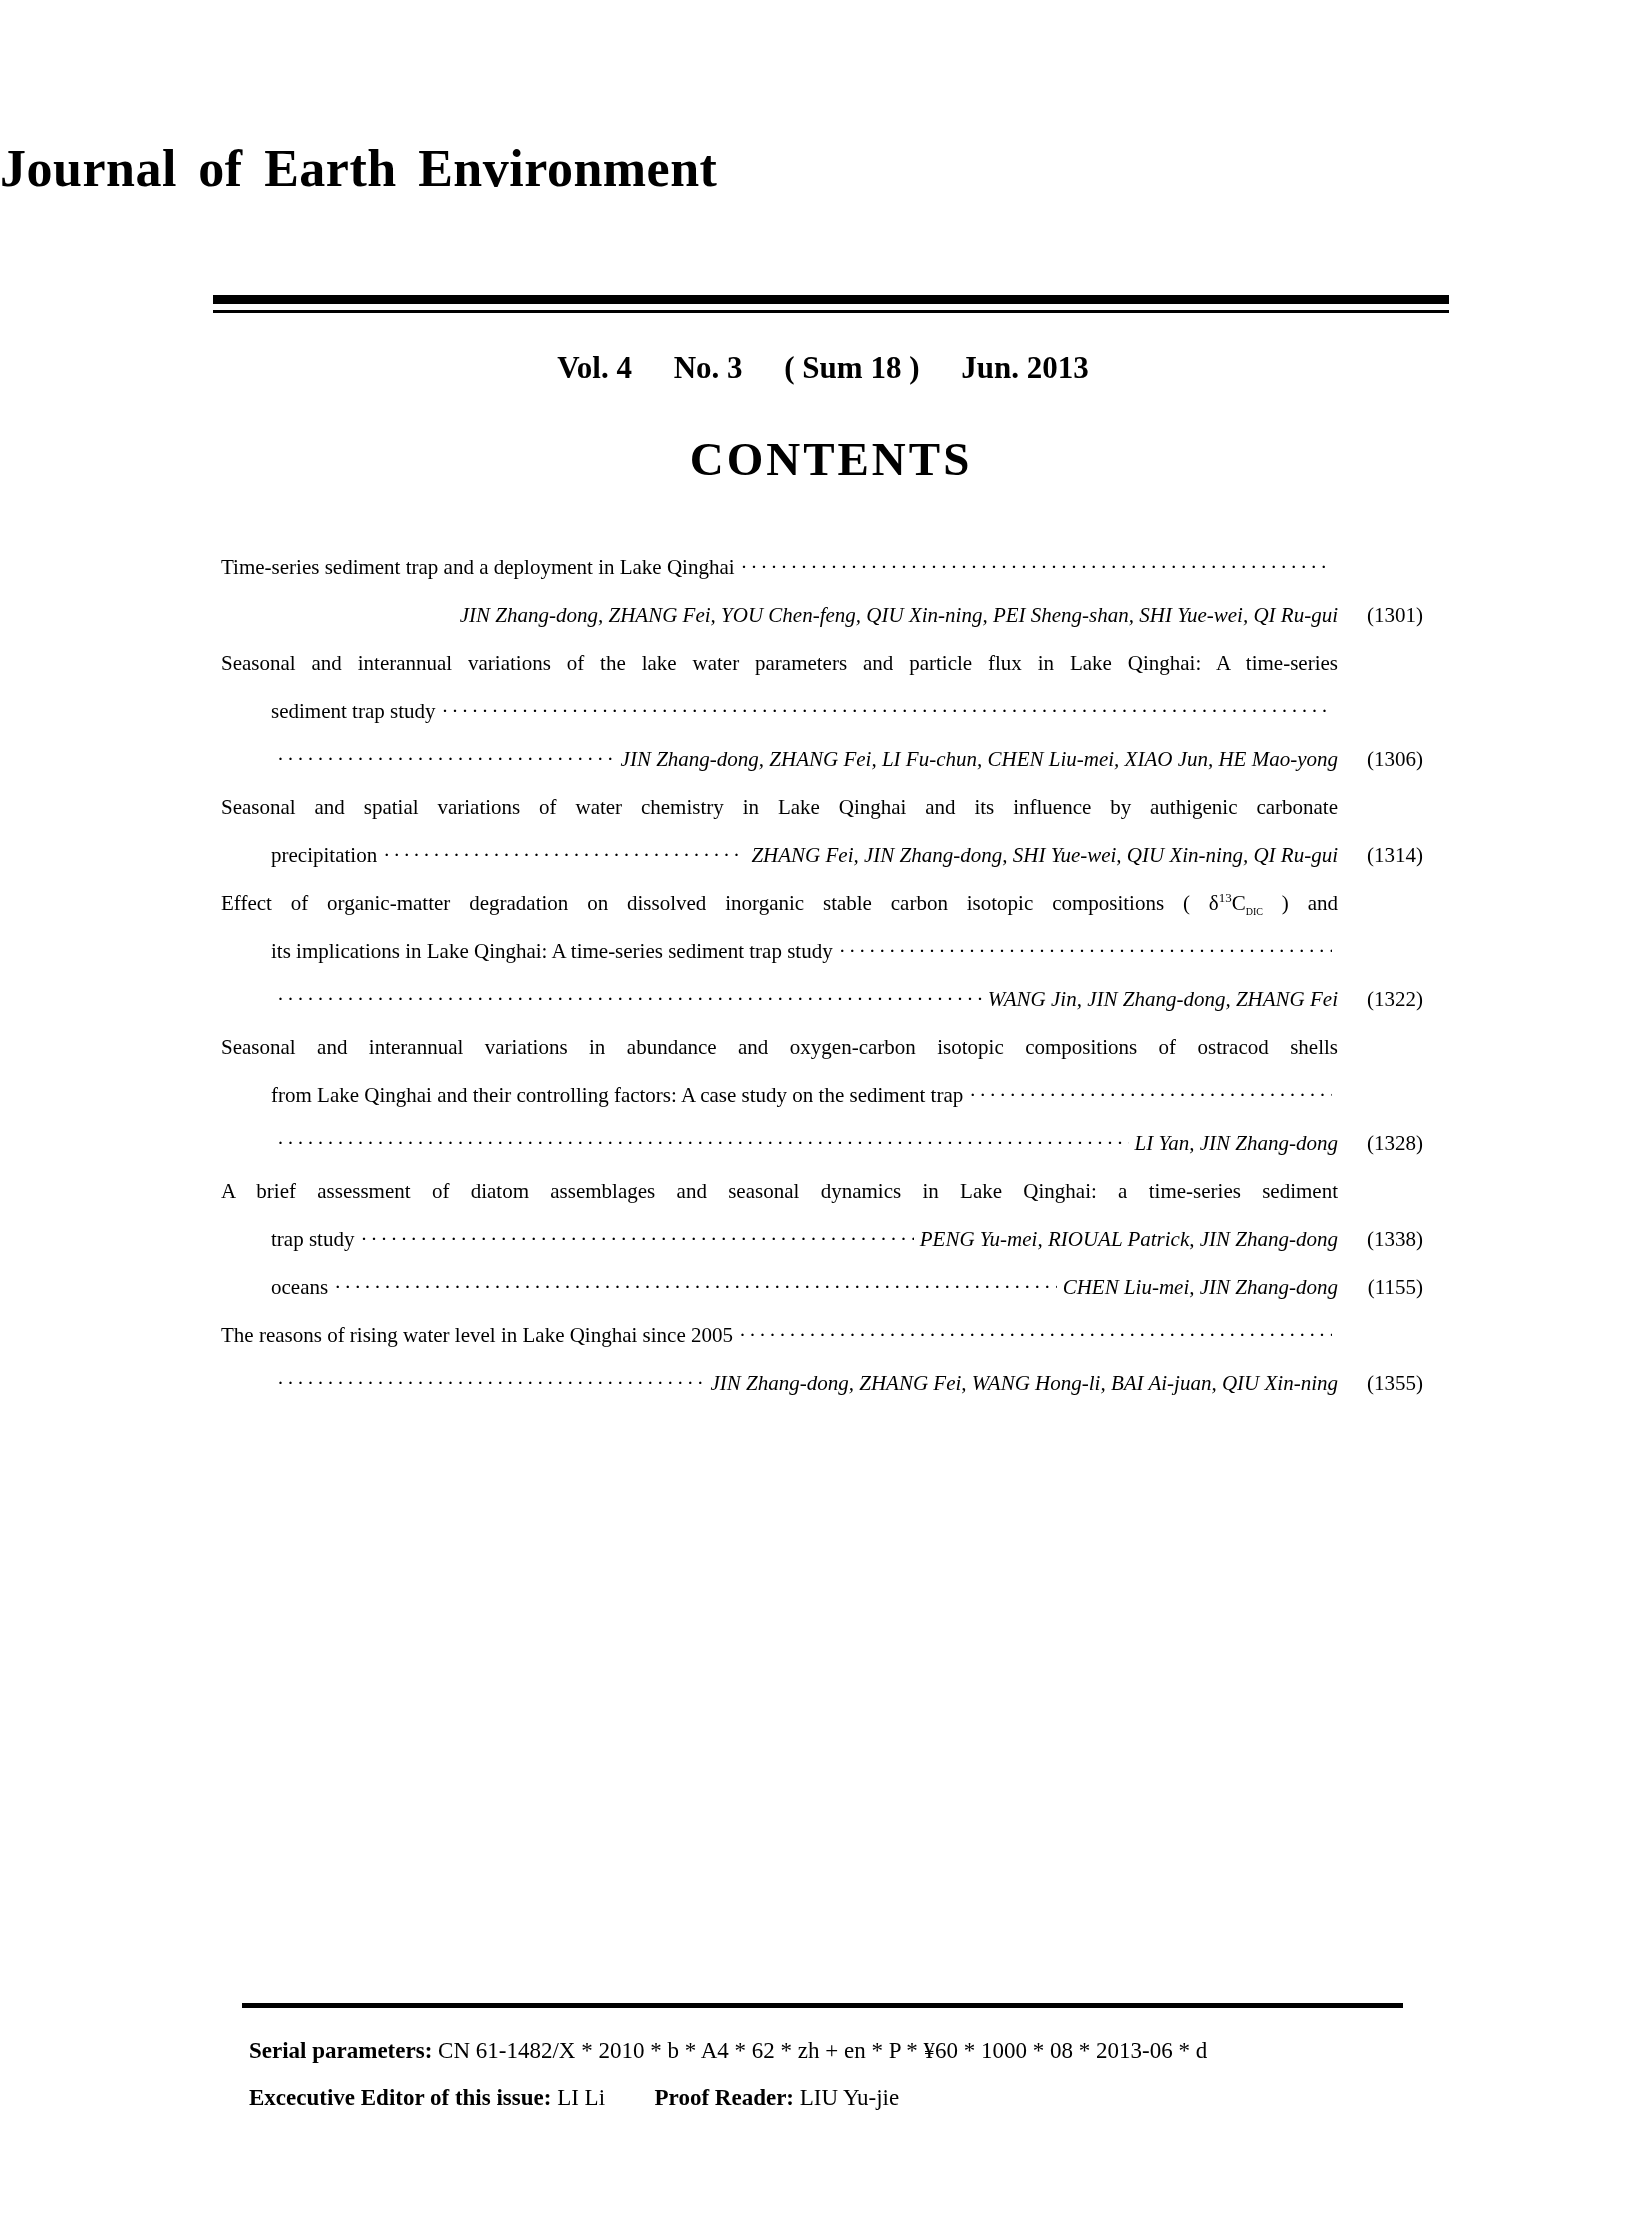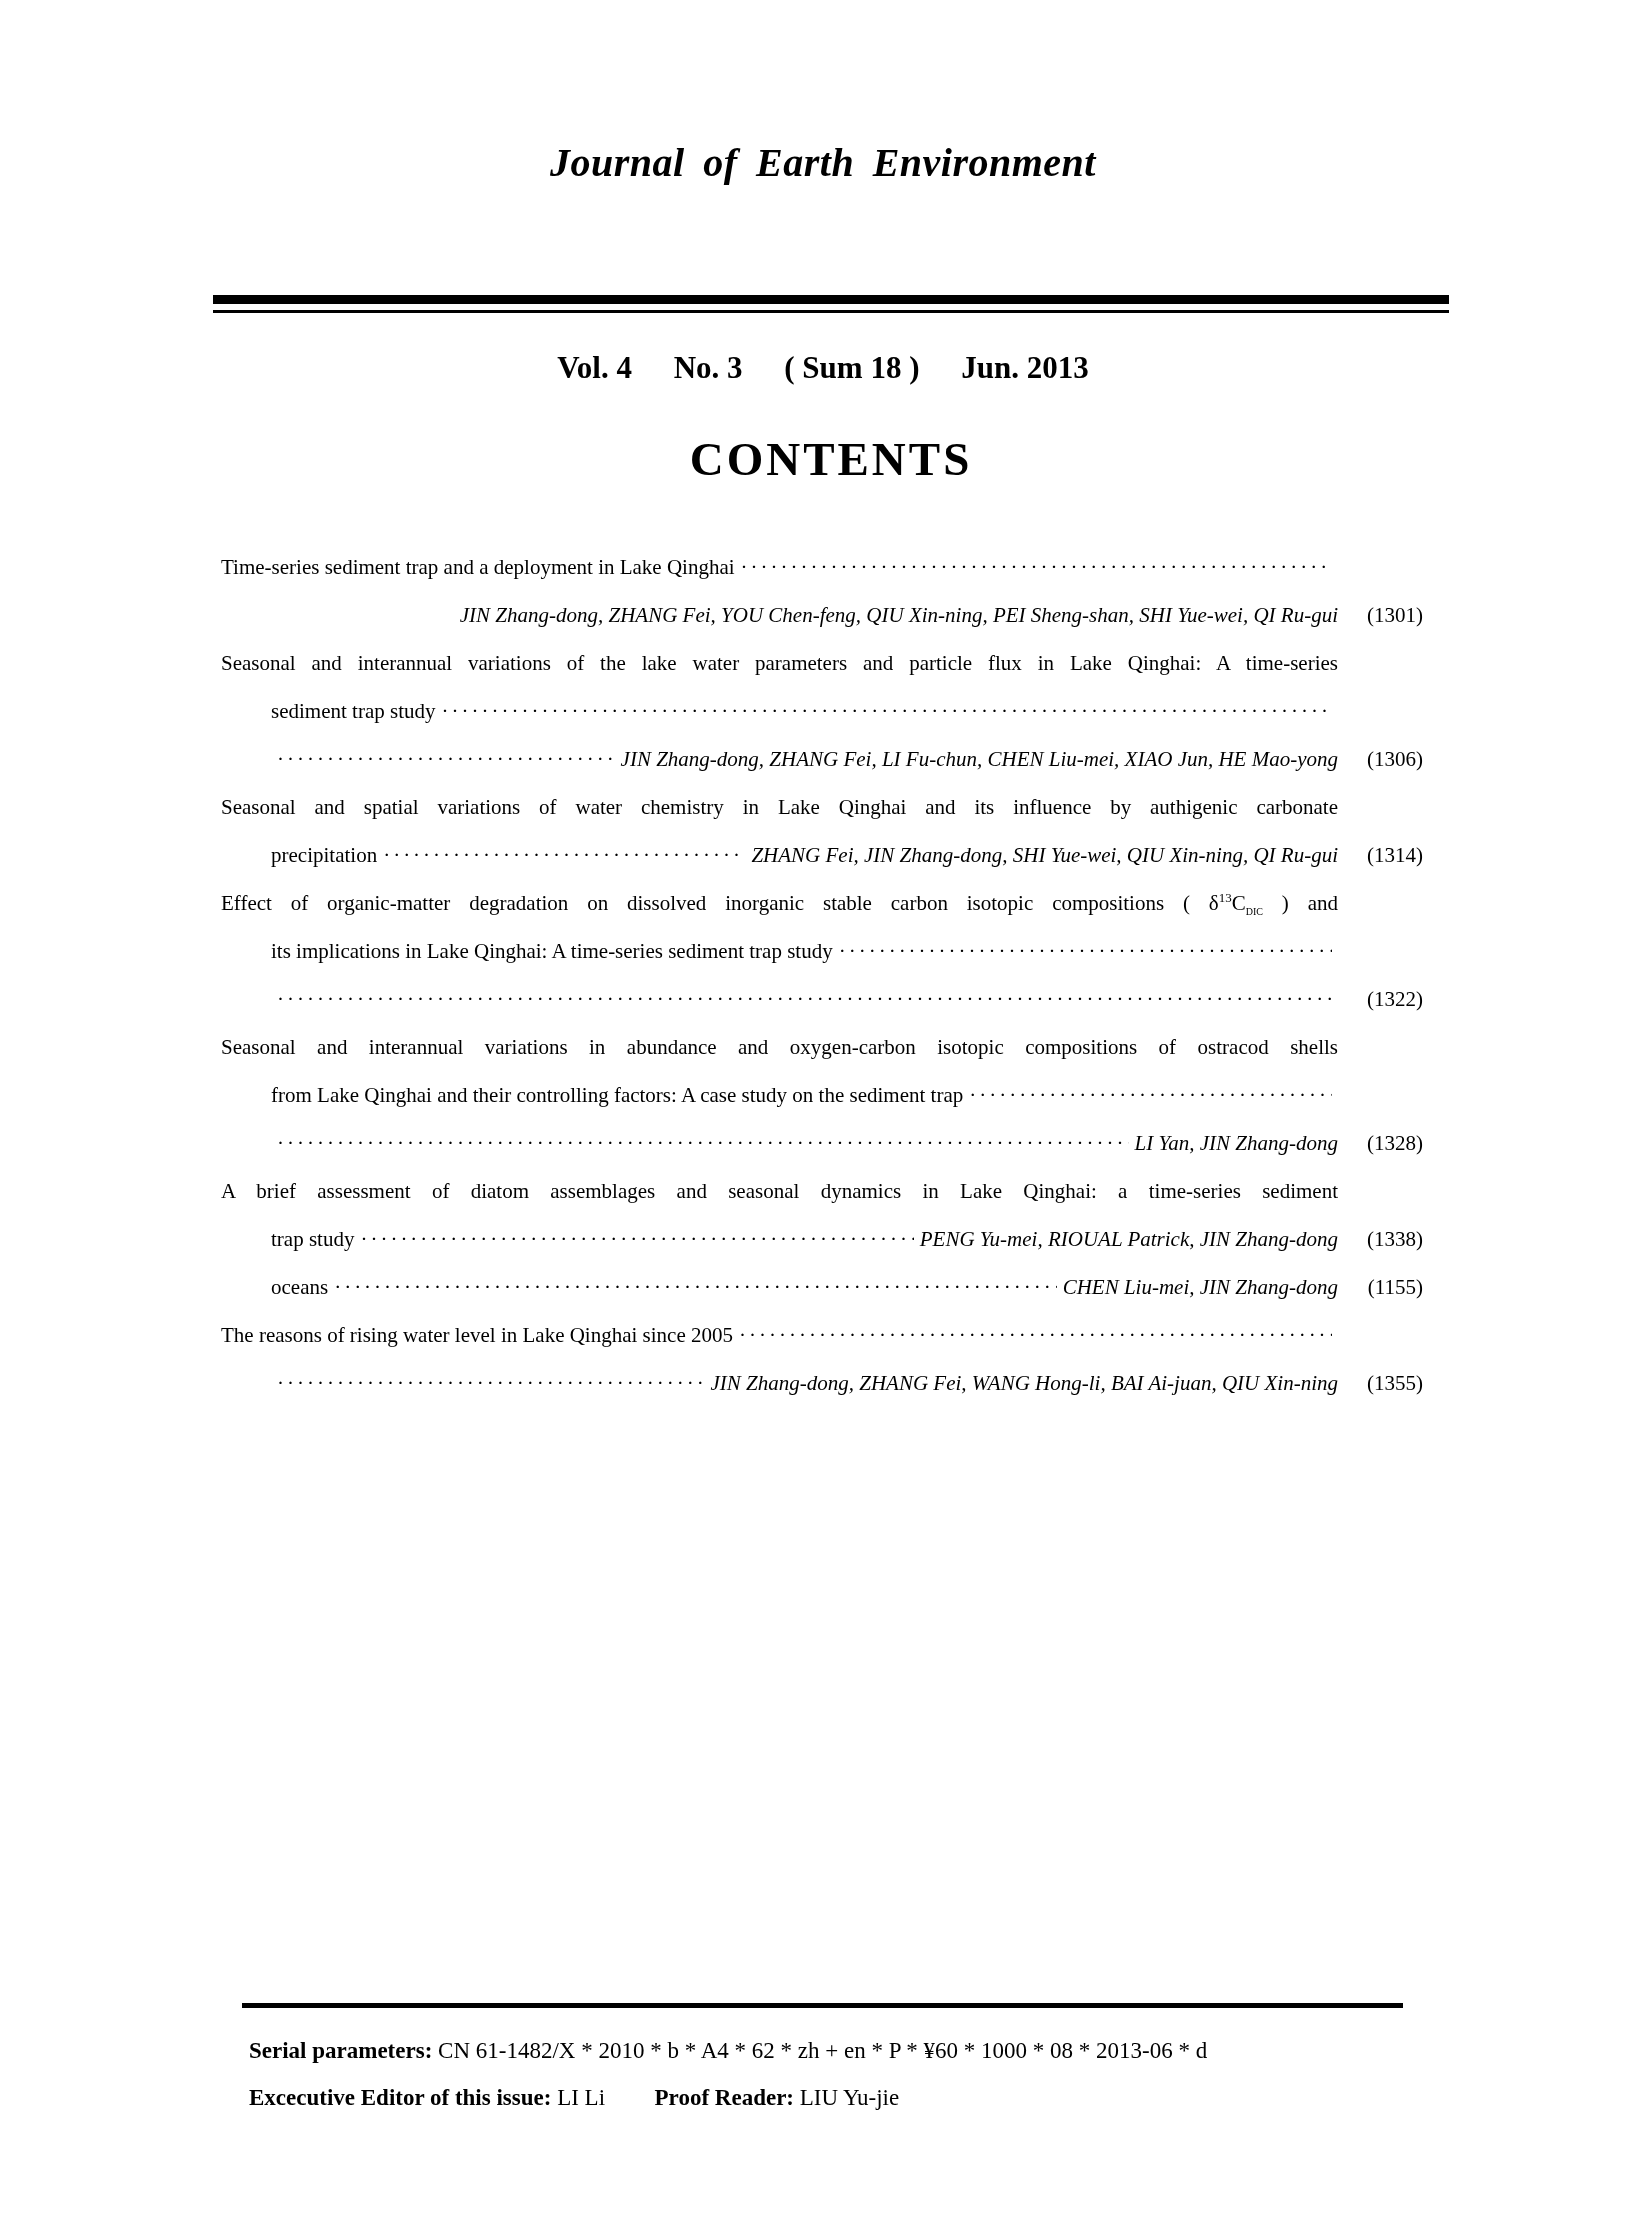--- a/index.html
+++ b/index.html
@@ -8,25 +8,24 @@
     width:1646px; height:2234px;
     background:#ffffff;
     color:#000;
     font-family:"Liberation Serif", "DejaVu Serif", serif;
     overflow:hidden;
   }
 
   
   .journal-title {
     position:absolute; top:139px; left:0; width:100%;
-    text-align:center;
-    font-size:40px; font-weight:bold;
+    text-align:left;
+    font-size:52px; font-weight:bold;
     word-spacing:8px; letter-spacing:0.5px;
     white-space:nowrap;
-    font-style:italic;
   }
   .rules { position:absolute; top:295px; left:213px; width:1236px; }
   .rule-thick { height:9px; background:#000; }
   .rule-thin  { height:3px; background:#000; margin-top:6px; }
 
   .issue-line {
     position:absolute; top:350px; left:0; width:100%;
     text-align:center;
     font-size:31px; font-weight:bold;
     white-space:nowrap;
@@ -152,20 +151,21 @@
       <div class="main flexm">
         <span class="ind"></span>
         <span class="t">its implications in Lake Qinghai: A time-series sediment trap study</span>
         <span class="leader"></span>
       </div>
     </div>
     <div class="line row">
       <div class="main flexm">
         <span class="ind"></span>
         <span class="leader"></span>
+        <span class="auth">WANG Jin, JIN Zhang-dong, ZHANG Fei</span>
       </div>
       <div class="pg">(1322)</div>
     </div>
 
     <div class="line row">
       <div class="main just">Seasonal and interannual variations in abundance and oxygen-carbon isotopic compositions of ostracod shells</div>
     </div>
     <div class="line row">
       <div class="main flexm">
         <span class="ind"></span>

